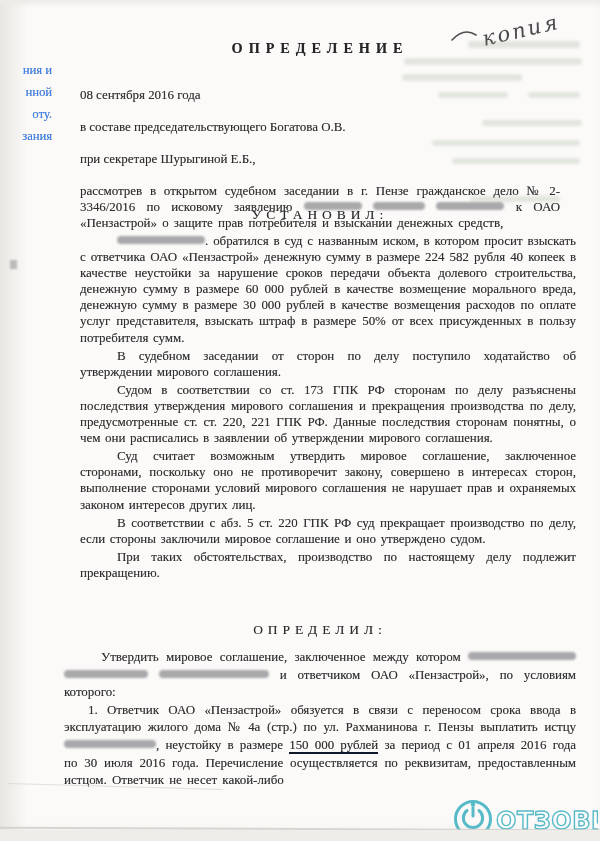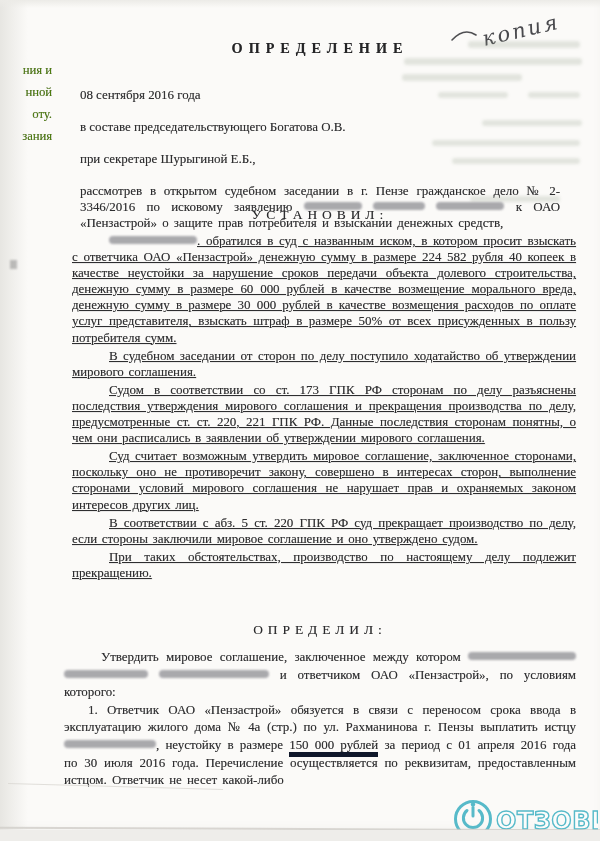--- a/index.html
+++ b/index.html
@@ -29,21 +29,21 @@
     position:absolute;left:0;top:830px;width:600px;height:11px;
     background:#eeedea;
   }
   .fold-line{
     position:absolute;left:8px;top:786px;width:215px;height:1px;
     background:#d9d7d2;transform:rotate(1.6deg);opacity:.8;
   }
   
   .margin-frags{
     position:absolute;left:2px;top:59px;width:50px;
-    font-size:12.6px;line-height:22px;color:#4d7c0f;text-align:right;
+    font-size:12.6px;line-height:22px;color:#3b82f6;text-align:right;
     text-shadow:.2px .2px .3px rgba(60,60,60,.5);
   }
   
   .handwriting{position:absolute;left:448px;top:4px;width:148px;height:50px;}
   
   .ghost{position:absolute;background:#8b9883;filter:blur(1.6px);border-radius:3px;opacity:.22;}
   .stray{position:absolute;background:#6a6a6a;filter:blur(.8px);opacity:.4;}
   
   .content{
     position:absolute;left:64px;top:0;width:512px;height:751px;
@@ -57,31 +57,31 @@
   .intro{position:absolute;top:71px;left:0;width:100%;line-height:16px;}
   .intro p{margin:16px;}
   .intro .just{text-align:justify;word-spacing:2px;}
   .sec-heading{
     position:absolute;left:0;width:100%;text-align:center;
     font-size:13.4px;letter-spacing:5px;color:#2a2a2c;
   }
   .h-established{top:207px;}
   .h-ruled{top:622px;}
   .established{position:absolute;top:233px;left:0;width:100%;line-height:16.1px;}
-  .established p{margin:0 0 2px 8px;text-align:justify;text-indent:37px;word-spacing:1.5px;text-decoration:underline;}
+  .established p{margin:0 0 2px 16px;text-align:justify;text-indent:37px;word-spacing:1.5px;}
   .ruled{position:absolute;top:649px;left:0;width:100%;line-height:17.6px;}
   .ruled p{margin:0;text-align:justify;text-indent:37px;word-spacing:2px;}
   .ruled p.numbered{text-indent:24px;}
   .redact{
     display:inline-block;height:8px;background:#95959a;border-radius:4px;
     filter:blur(1.3px);opacity:.8;position:relative;top:-1px;
   }
   .w58{width:58px;} .w52{width:52px;} .w68{width:68px;}
   .w88{width:88px;} .w108{width:108px;} .w84{width:84px;} .w110{width:110px;} .w92{width:92px;}
-  .uline{border-bottom:5px solid #0f172a;padding-bottom:0px;}
+  .uline{border-bottom:2px solid #0f172a;padding-bottom:0px;}
   
   .watermark{position:absolute;left:452px;top:796px;opacity:.92;}
 </style>
 </head>
 <body>
 
 <div class="paper">
   <div class="edge-left"></div>
   <div class="edge-top"></div>
 

